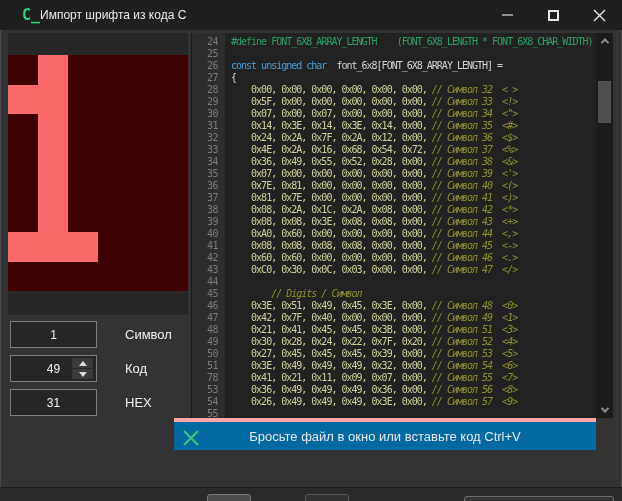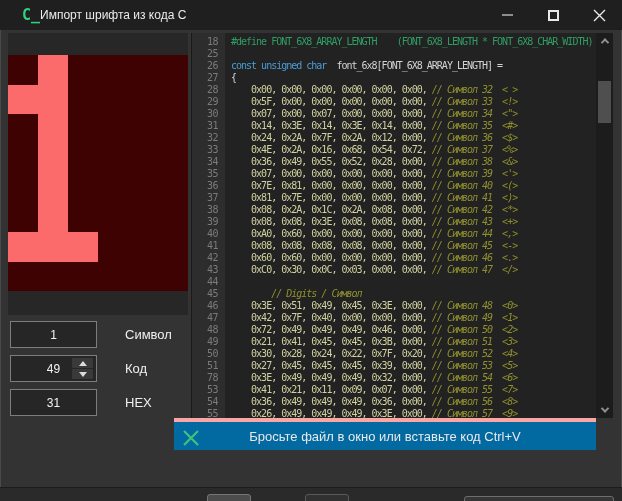--- a/index.html
+++ b/index.html
@@ -137,21 +137,21 @@
 
   <div class="field-row row-hex">
     <div class="field-box">
       <input class="field-input" readonly="" value="31" style="">
     </div>
     <span class="field-label">HEX</span>
   </div>
 
   <div class="editor">
     <div class="gutter" id="gutter">
-        <div class="gl">18</div>
+        <div class="gl">24</div>
         <div class="gl">25</div>
         <div class="gl">26</div>
         <div class="gl">27</div>
         <div class="gl">28</div>
         <div class="gl">29</div>
         <div class="gl">30</div>
         <div class="gl">31</div>
         <div class="gl">32</div>
         <div class="gl">33</div>
         <div class="gl">34</div>
@@ -195,21 +195,20 @@
         <div class="cl"><span class="value">    0x08, 0x2A, 0x1C, 0x2A, 0x08, 0x00,</span><span class="comment"> // Символ 42  &lt;*&gt;</span></div>
         <div class="cl"><span class="value">    0x08, 0x08, 0x3E, 0x08, 0x08, 0x00,</span><span class="comment"> // Символ 43  &lt;+&gt;</span></div>
         <div class="cl"><span class="value">    0xA0, 0x60, 0x00, 0x00, 0x00, 0x00,</span><span class="comment"> // Символ 44  &lt;,&gt;</span></div>
         <div class="cl"><span class="value">    0x08, 0x08, 0x08, 0x08, 0x00, 0x00,</span><span class="comment"> // Символ 45  &lt;-&gt;</span></div>
         <div class="cl"><span class="value">    0x60, 0x60, 0x00, 0x00, 0x00, 0x00,</span><span class="comment"> // Символ 46  &lt;.&gt;</span></div>
         <div class="cl"><span class="value">    0xC0, 0x30, 0x0C, 0x03, 0x00, 0x00,</span><span class="comment"> // Символ 47  &lt;/&gt;</span></div>
         <div class="cl"></div>
         <div class="cl"><span class="comment">        // Digits / Символ</span></div>
         <div class="cl"><span class="value">    0x3E, 0x51, 0x49, 0x45, 0x3E, 0x00,</span><span class="comment"> // Символ 48  &lt;0&gt;</span></div>
         <div class="cl"><span class="value">    0x42, 0x7F, 0x40, 0x00, 0x00, 0x00,</span><span class="comment"> // Символ 49  &lt;1&gt;</span></div>
-        <div class="cl"><span class="value">    0x72, 0x49, 0x49, 0x49, 0x46, 0x00,</span><span class="comment"> // Символ 50  &lt;2&gt;</span></div>
         <div class="cl"><span class="value">    0x21, 0x41, 0x45, 0x45, 0x3B, 0x00,</span><span class="comment"> // Символ 51  &lt;3&gt;</span></div>
         <div class="cl"><span class="value">    0x30, 0x28, 0x24, 0x22, 0x7F, 0x20,</span><span class="comment"> // Символ 52  &lt;4&gt;</span></div>
         <div class="cl"><span class="value">    0x27, 0x45, 0x45, 0x45, 0x39, 0x00,</span><span class="comment"> // Символ 53  &lt;5&gt;</span></div>
         <div class="cl"><span class="value">    0x3E, 0x49, 0x49, 0x49, 0x32, 0x00,</span><span class="comment"> // Символ 54  &lt;6&gt;</span></div>
         <div class="cl"><span class="value">    0x41, 0x21, 0x11, 0x09, 0x07, 0x00,</span><span class="comment"> // Символ 55  &lt;7&gt;</span></div>
         <div class="cl"><span class="value">    0x36, 0x49, 0x49, 0x49, 0x36, 0x00,</span><span class="comment"> // Символ 56  &lt;8&gt;</span></div>
         <div class="cl"><span class="value">    0x26, 0x49, 0x49, 0x49, 0x3E, 0x00,</span><span class="comment"> // Символ 57  &lt;9&gt;</span></div>
       </div>
     <div class="scrollbar">
       <button class="sb-arrow up">

